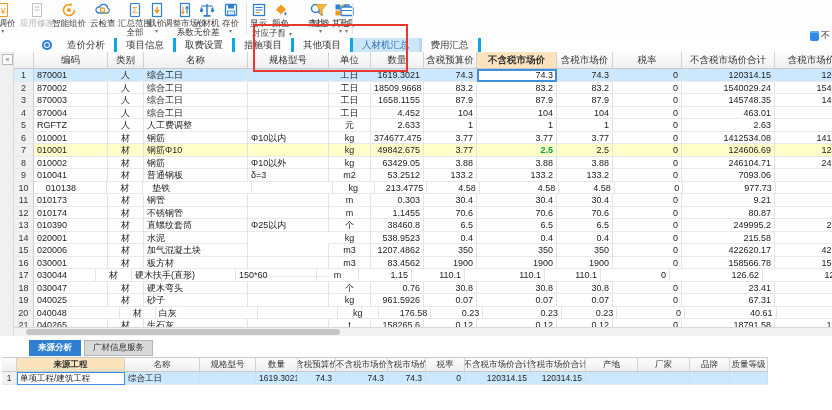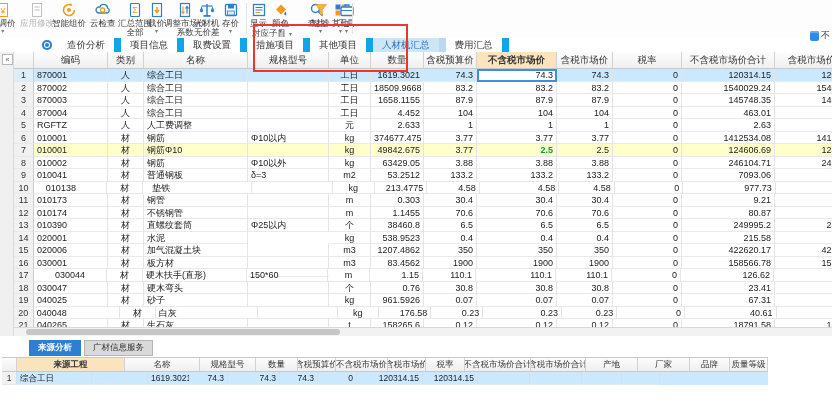--- a/index.html
+++ b/index.html
@@ -13,21 +13,21 @@
   .tbtn.disabled{color:#b3b3b3}
   .tbtn.disabled svg *{stroke:#c0c0c0 !important;fill-opacity:.35}
   .ticon{height:17px;display:flex;align-items:center;justify-content:center;margin-bottom:1px}
   .tcaret{font-size:6px;line-height:5px;color:#777;margin-top:1px}
   .tsep{position:absolute;top:3px;width:1px;height:31px;background:#e2e2e2}
   .submenu{position:absolute;left:252px;top:28px;font-size:8.5px;color:#3c3c3c;display:flex;align-items:center;gap:3px;white-space:nowrap}
   
   .tabbar{position:absolute;left:0;top:38px;width:832px;height:14px;background:#fff;border-bottom:1px solid #d6d6d6;display:flex;font-size:9.5px}
   .sync-ico{position:absolute;left:42px;top:40px;width:10px;height:10px;border-radius:50%;background:#2e7fd0;box-shadow:inset 0 0 0 2px #2e7fd0,inset 0 0 0 3px #fff;z-index:2}
   .tabs{display:flex;margin-left:58px}
-  .tab{display:flex;align-items:center;padding:0 9px;color:#333;border-right:7px solid #0ea5e9;white-space:nowrap}
+  .tab{display:flex;align-items:center;padding:0 9px;color:#333;border-right:3px solid #0ea5e9;white-space:nowrap}
   .tab.active{background:#cde6f7;color:#2a6db3;border-right-color:#bcd8ee}
   .mini-right{position:absolute;left:810px;top:29px;display:flex;align-items:center;gap:2px;font-size:9px;color:#333;z-index:3}
   .mini-ico{width:9px;height:10px;background:#2e8ae6;border-radius:2px;box-shadow:inset 0 2px 0 #63b1f5}
   
   .lstrip{position:absolute;left:0;top:52px;width:14px;height:284px;background:#f0f0f0;border-right:1px solid #dadada;box-sizing:border-box}
   .collapse{position:absolute;left:2px;top:54px;width:11px;height:11px;box-sizing:border-box;border:1px solid #b8b8b8;background:#fdfdfd;font-size:7px;line-height:9px;text-align:center;color:#555;z-index:2}
   
   .grid{position:absolute;left:14px;top:52px;width:854px;height:275px;overflow:hidden;background:#fff}
   .ghead{display:flex;height:16px;background:linear-gradient(#fdfdfd,#efefef);border-bottom:1px solid #c8c8c8;font-size:9.5px;color:#333}
   .hcell{box-sizing:border-box;display:flex;align-items:center;justify-content:center;border-right:1px solid #d2d2d2;overflow:hidden;white-space:nowrap}
@@ -500,21 +500,21 @@
         <div class="tcell r" style="width: 53px;">83.4562</div>
         <div class="tcell r" style="width: 53px;">1900</div>
         <div class="tcell r" style="width: 80px;">1900</div>
         <div class="tcell r" style="width: 56px;">1900</div>
         <div class="tcell r" style="width: 69px;">0</div>
         <div class="tcell r" style="width: 93px;">158566.78</div>
         <div class="tcell r" style="width: 93px;">158566.78</div>
       </div>
       <div class="trow">
         <div class="tcell c numc" style="width: 20px;">17</div>
-        <div class="tcell l" style="width: 73px; text-align: center;">030044</div>
+        <div class="tcell l" style="width: 62px;">030044</div>
         <div class="tcell c" style="width: 36px;">材</div>
         <div class="tcell l" style="width: 104px;">硬木扶手(直形)</div>
         <div class="tcell l" style="width: 81px;">150*60</div>
         <div class="tcell c" style="width: 42px;">m</div>
         <div class="tcell r" style="width: 53px;">1.15</div>
         <div class="tcell r" style="width: 53px;">110.1</div>
         <div class="tcell r" style="width: 80px;">110.1</div>
         <div class="tcell r" style="width: 56px;">110.1</div>
         <div class="tcell r" style="width: 69px;">0</div>
         <div class="tcell r" style="width: 93px;">126.62</div>
@@ -605,20 +605,21 @@
       <div class="hcell" style="width: 66px;">不含税市场价合计</div>
       <div class="hcell" style="width: 55px;">含税市场价合计</div>
       <div class="hcell" style="width: 52px;">产地</div>
       <div class="hcell" style="width: 52px; text-align: right;">厂家</div>
       <div class="hcell" style="width: 40px;">品牌</div>
       <div class="hcell" style="width: 38px;">质量等级</div>
     </div>
   <div>
       <div class="brow">
         <div class="tcell c numc" style="width: 15px;">1</div>
+        <div class="tcell l cellsel2" style="width: 108px;">单项工程/建筑工程</div>
         <div class="tcell l" style="width: 75px;">综合工日</div>
         <div class="tcell l" style="width: 56px;"></div>
         <div class="tcell r" style="width: 42px;">1619.3021</div>
         <div class="tcell r" style="width: 38px;">74.3</div>
         <div class="tcell r" style="width: 52px;">74.3</div>
         <div class="tcell r" style="width: 38px;">74.3</div>
         <div class="tcell r" style="width: 39px;">0</div>
         <div class="tcell r" style="width: 66px;">120314.15</div>
         <div class="tcell r" style="width: 55px;">120314.15</div>
         <div class="tcell l" style="width: 52px;"></div>

